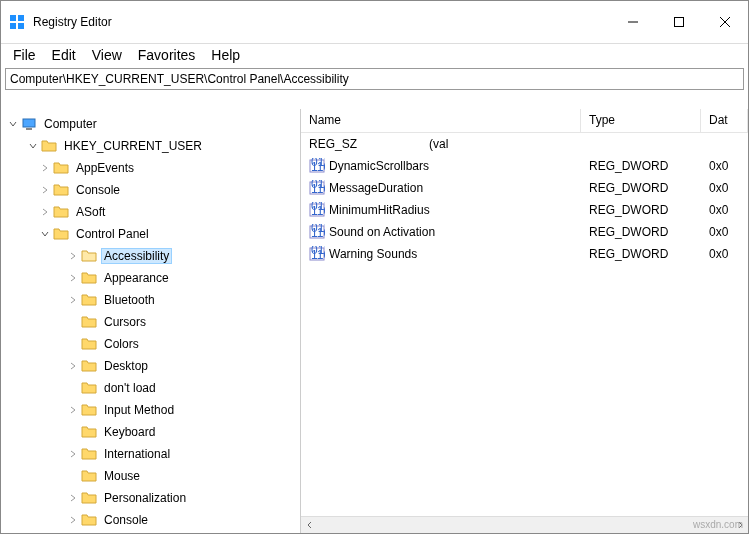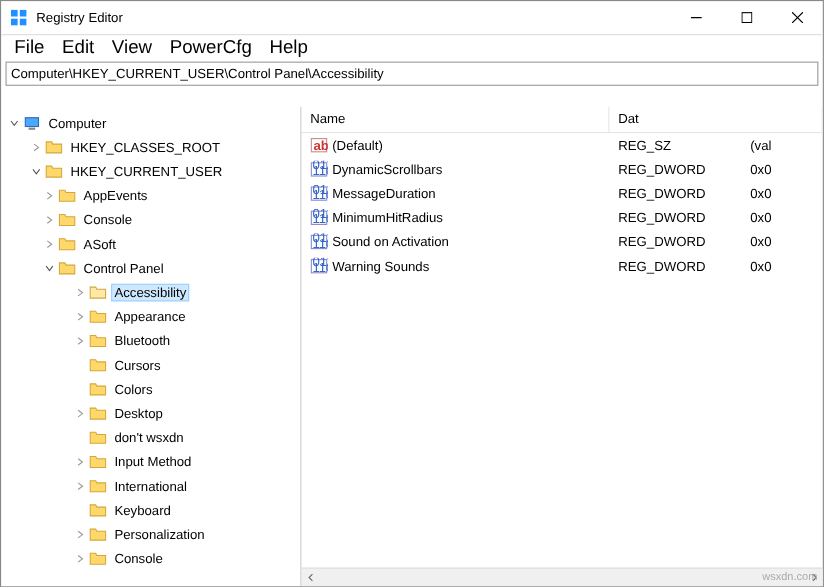--- a/index.html
+++ b/index.html
@@ -1,36 +1,36 @@
 <!DOCTYPE html>
 <html><head>
 <meta charset="utf-8">
 <style>
 * { box-sizing: border-box; margin: 0; padding: 0; font-family: "Segoe UI", Tahoma, sans-serif; font-size: 12px; }
 body { width: 749px; height: 534px; border: 1px solid #888; background: #fff; overflow: hidden; display: flex; flex-direction: column; }
 
 
-.titlebar { height: 31px; display: flex; align-items: center; border-bottom: 1px solid #ddd; }
+.titlebar { height: 43px; display: flex; align-items: center; border-bottom: 1px solid #ddd; }
 .titlebar .app-icon { width: 16px; height: 16px; margin: 0 8px; }
 .titlebar .title-text { flex: 1; font-size: 12px; }
 .titlebar .wbtn { width: 46px; height: 30px; display: flex; align-items: center; justify-content: center; }
 .titlebar .wbtn svg { width: 10px; height: 10px; }
 
 
 .menubar { height: 22px; display: flex; align-items: center; padding: 0 4px; }
-.menubar .menu-item { padding: 2px 8px; font-size: 17px; }
+.menubar .menu-item { padding: 2px 8px; font-size: 14px; }
 
 
 .addressbar { height: 22px; border: 1px solid #999; margin: 2px 4px 19px 4px; display: flex; align-items: center; padding: 0 4px; font-size: 12px; }
 
 
 .main { flex: 1; display: flex; overflow: hidden; }
 
 
-.treepane { width: 273px; border-right: 1px solid #ccc; overflow-y: scroll; overflow-x: hidden; padding: 4px 0; position: relative; }
+.treepane { width: 300px; border-right: 1px solid #ccc; overflow-y: scroll; overflow-x: hidden; padding: 4px 0; position: relative; }
 .tree ul { list-style: none; }
 .tree li { white-space: nowrap; }
 .tree .node { display: flex; align-items: center; height: 22px; }
 .tree .expander { width: 16px; height: 16px; display: flex; align-items: center; justify-content: center; flex-shrink: 0; }
 .tree .expander svg { width: 8px; height: 8px; }
 .tree .icon { width: 16px; height: 16px; margin-right: 4px; flex-shrink: 0; }
 .tree .label { padding: 1px 3px; }
 .tree .selected .label { background: #cde8ff; border: 1px solid #99d1ff; padding: 0 2px; }
 
 
@@ -88,21 +88,21 @@
         <line x1="0" y1="0" x2="10" y2="10" stroke="#000"></line>
         <line x1="10" y1="0" x2="0" y2="10" stroke="#000"></line>
       </svg>
     </div>
 </div>
 
 <div class="menubar">
   <div class="menu-item">File</div>
   <div class="menu-item">Edit</div>
   <div class="menu-item">View</div>
-  <div class="menu-item">PowerCfg</div>
+  <div class="menu-item">Favorites</div>
   <div class="menu-item">Help</div>
 </div>
 
 <div class="addressbar">
   <span>Computer\HKEY_CURRENT_USER\Control Panel\Accessibility</span>
 </div>
 
 <div class="main">
 
   <div class="treepane">
@@ -119,33 +119,20 @@
                 <rect x="2" y="3" width="12" height="8" fill="#4da6ff" stroke="#2a6fb5"></rect>
                 <rect x="5" y="12" width="6" height="2" fill="#888"></rect>
               </svg>
           <span class="label">Computer</span>
         </div>
           </li>
         <li class="d1">
             <div class="node">
           <span class="expander">
                 <svg viewBox="0 0 8 8">
-                  <polyline points="2,1 6,4 2,7" fill="none" stroke="#999"></polyline>
-                </svg>
-              </span>
-          <svg class="icon" viewBox="0 0 16 16">
-                <path d="M1 3h5l1 2h8v8H1z" fill="#ffd86b" stroke="#d4a83a"></path>
-              </svg>
-          <span class="label">HKEY_CLASSES_ROOT</span>
-        </div>
-          </li>
-        <li class="d1">
-            <div class="node">
-          <span class="expander">
-                <svg viewBox="0 0 8 8">
                   <polyline points="1,2 4,6 7,2" fill="none" stroke="#555"></polyline>
                 </svg>
               </span>
           <svg class="icon" viewBox="0 0 16 16">
                 <path d="M1 3h5l1 2h8v8H1z" fill="#ffd86b" stroke="#d4a83a"></path>
               </svg>
           <span class="label">HKEY_CURRENT_USER</span>
         </div>
           </li>
         <li class="d2">
@@ -269,56 +256,65 @@
               </svg>
           <span class="label">Desktop</span>
         </div>
           </li>
         <li class="d3">
             <div class="node">
           <span class="expander"></span>
           <svg class="icon" viewBox="0 0 16 16">
                 <path d="M1 3h5l1 2h8v8H1z" fill="#ffd86b" stroke="#d4a83a"></path>
               </svg>
-          <span class="label">don't wsxdn</span>
+          <span class="label">don't load</span>
         </div>
           </li>
         <li class="d3">
             <div class="node">
           <span class="expander">
                 <svg viewBox="0 0 8 8">
                   <polyline points="2,1 6,4 2,7" fill="none" stroke="#999"></polyline>
                 </svg>
               </span>
           <svg class="icon" viewBox="0 0 16 16">
                 <path d="M1 3h5l1 2h8v8H1z" fill="#ffd86b" stroke="#d4a83a"></path>
               </svg>
           <span class="label">Input Method</span>
         </div>
           </li>
         <li class="d3">
             <div class="node">
+          <span class="expander"></span>
+          <svg class="icon" viewBox="0 0 16 16">
+                <path d="M1 3h5l1 2h8v8H1z" fill="#ffd86b" stroke="#d4a83a"></path>
+              </svg>
+          <span class="label">Keyboard</span>
+        </div>
+          </li>
+        <li class="d3">
+            <div class="node">
           <span class="expander">
                 <svg viewBox="0 0 8 8">
                   <polyline points="2,1 6,4 2,7" fill="none" stroke="#999"></polyline>
                 </svg>
               </span>
           <svg class="icon" viewBox="0 0 16 16">
                 <path d="M1 3h5l1 2h8v8H1z" fill="#ffd86b" stroke="#d4a83a"></path>
               </svg>
           <span class="label">International</span>
         </div>
           </li>
         <li class="d3">
             <div class="node">
           <span class="expander"></span>
           <svg class="icon" viewBox="0 0 16 16">
                 <path d="M1 3h5l1 2h8v8H1z" fill="#ffd86b" stroke="#d4a83a"></path>
               </svg>
-          <span class="label">Keyboard</span>
+          <span class="label">Mouse</span>
         </div>
           </li>
         <li class="d3">
             <div class="node">
           <span class="expander">
                 <svg viewBox="0 0 8 8">
                   <polyline points="2,1 6,4 2,7" fill="none" stroke="#999"></polyline>
                 </svg>
               </span>
           <svg class="icon" viewBox="0 0 16 16">
@@ -340,31 +336,25 @@
           <span class="label">Console</span>
         </div>
           </li>
       </ul>
     </div>
   </div>
 
   <div class="listpane">
     <div class="list-header">
       <div class="col col-name">Name</div>
+      <div class="col col-type">Type</div>
       <div class="col col-data">Dat</div>
     </div>
     <div class="list-body" id="list-body">
         <div class="list-row">
-          <div class="cell col-name" style="display:flex;align-items:center">
-            <svg class="val-icon" viewBox="0 0 16 16">
-              <rect x="1" y="2" width="14" height="12" fill="#fff" stroke="#c88"></rect>
-              <text x="3" y="12" font-size="9" fill="#c33" font-weight="bold">ab</text>
-            </svg>
-            <span>(Default)</span>
-          </div>
           <div class="cell col-type">REG_SZ</div>
           <div class="cell col-data">(val</div>
         </div>
         <div class="list-row">
           <div class="cell col-name" style="display:flex;align-items:center">
             <svg class="val-icon" viewBox="0 0 16 16">
               <rect x="1" y="2" width="14" height="12" fill="#fff" stroke="#88c"></rect>
               <text x="2" y="8" font-size="5" fill="#36c">011</text>
               <text x="2" y="13" font-size="5" fill="#36c">110</text>
             </svg>

